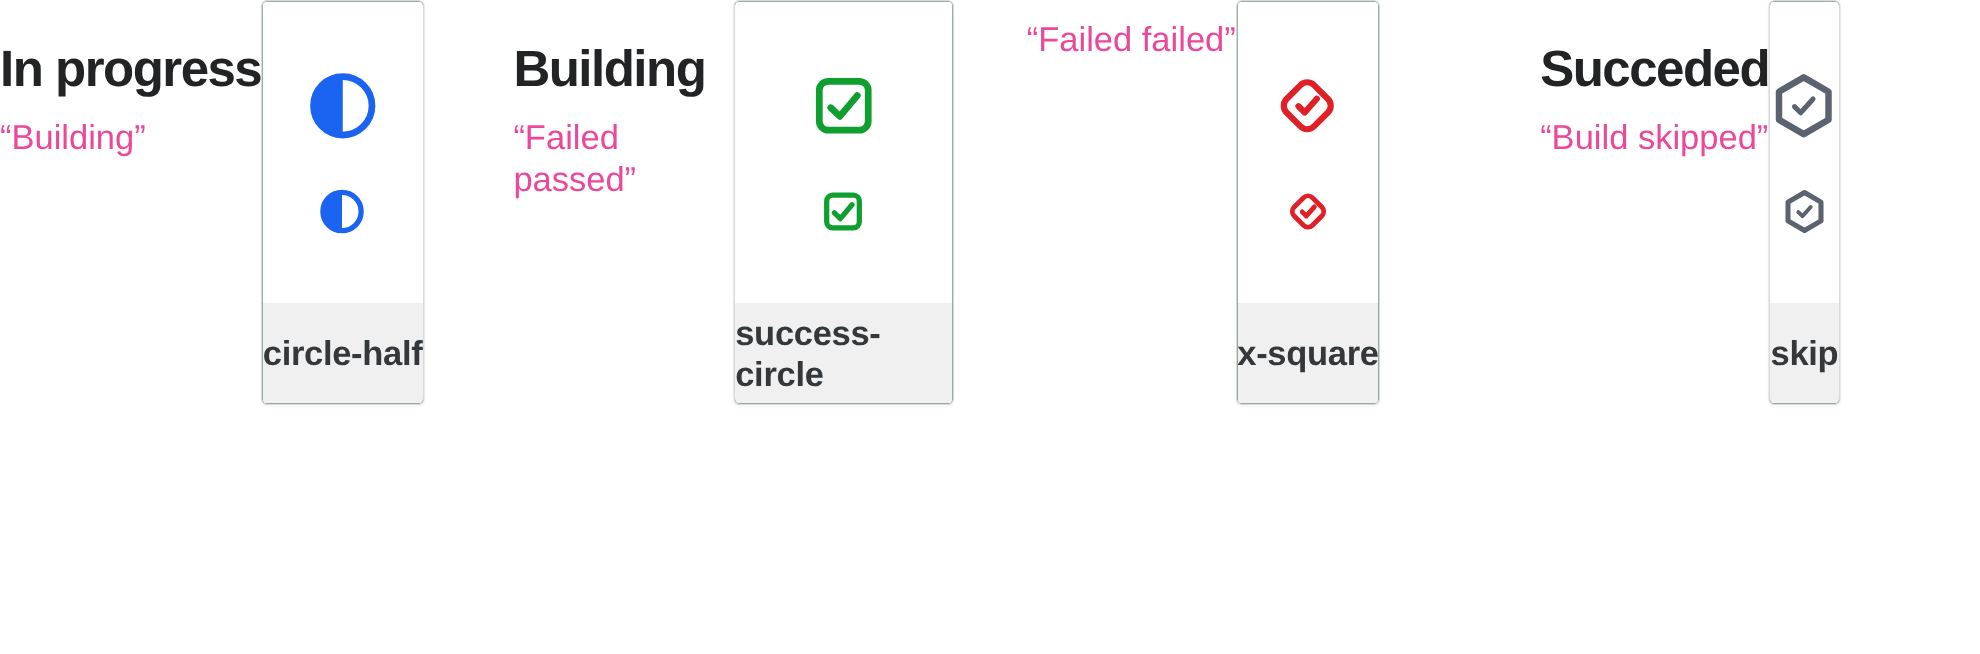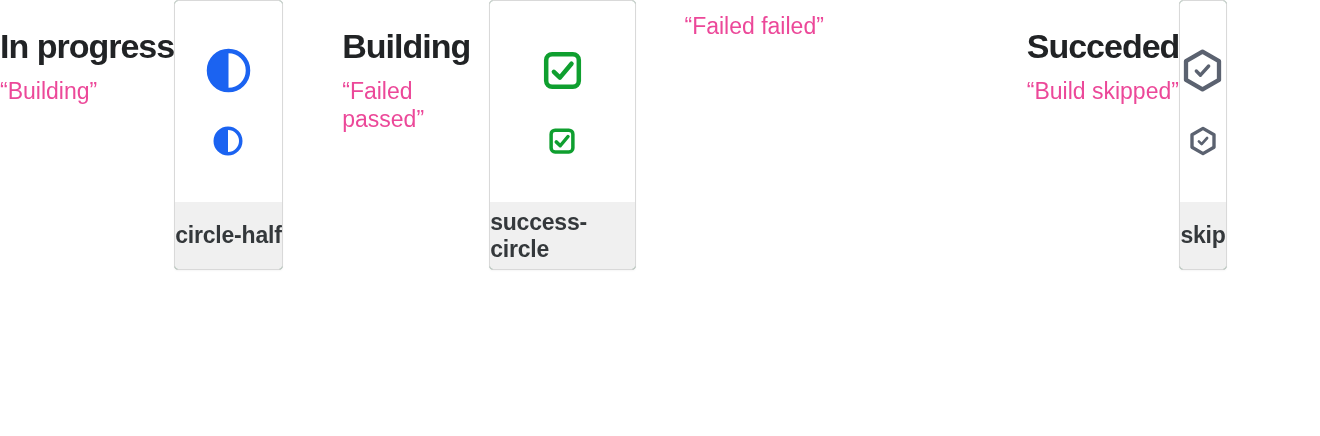--- a/index.html
+++ b/index.html
@@ -121,20 +121,35 @@
       <div class="card-strip">
         <span class="icon-label">success-circle</span>
       </div>
     </div>
   </section>
 
   <section class="col">
     <header class="col-header">
       <p class="col-quote">“Failed failed”</p>
     </header>
+    <div class="card">
+      <div class="card-body">
+        <svg class="icon lg c-red" viewBox="0 0 24 24">
+          <rect x="5.1" y="5.1" width="13.8" height="13.8" rx="3.4" fill="none" stroke="currentColor" stroke-width="2.2" transform="rotate(45 12 12)"></rect>
+          <path d="M8.9 12.2 L11.1 14.4 L15.4 9.5" fill="none" stroke="currentColor" stroke-width="2.2" stroke-linecap="round" stroke-linejoin="round"></path>
+        </svg>
+        <svg class="icon sm c-red" viewBox="0 0 24 24">
+          <rect x="5.1" y="5.1" width="13.8" height="13.8" rx="3.4" fill="none" stroke="currentColor" stroke-width="2.6" transform="rotate(45 12 12)"></rect>
+          <path d="M8.9 12.2 L11.1 14.4 L15.4 9.5" fill="none" stroke="currentColor" stroke-width="2.6" stroke-linecap="round" stroke-linejoin="round"></path>
+        </svg>
+      </div>
+      <div class="card-strip">
+        <span class="icon-label">x-square</span>
+      </div>
+    </div>
   </section>
 
   <section class="col">
     <header class="col-header">
       <h2 class="col-title">Succeded</h2>
       <p class="col-quote">“Build skipped”</p>
     </header>
     <div class="card">
       <div class="card-body">
         <svg class="icon lg c-slate" viewBox="0 0 24 24">

